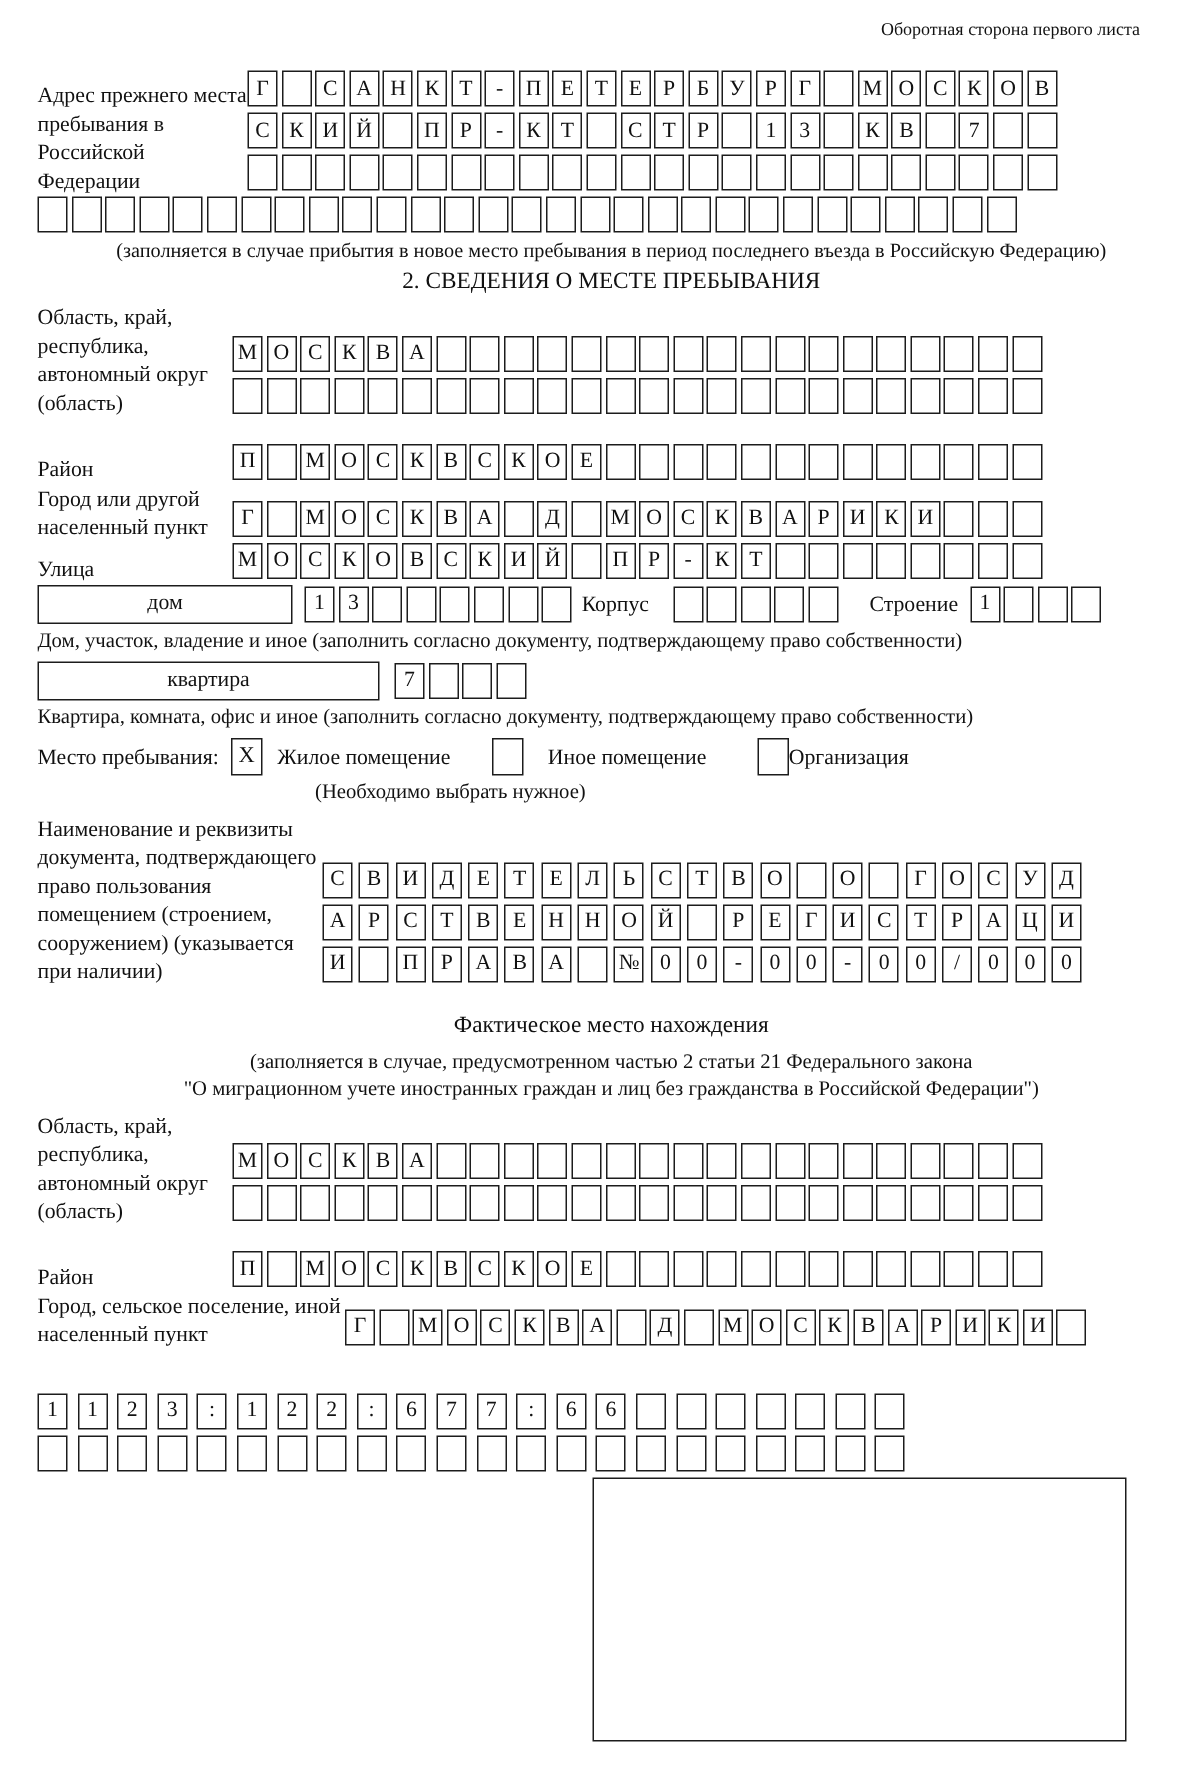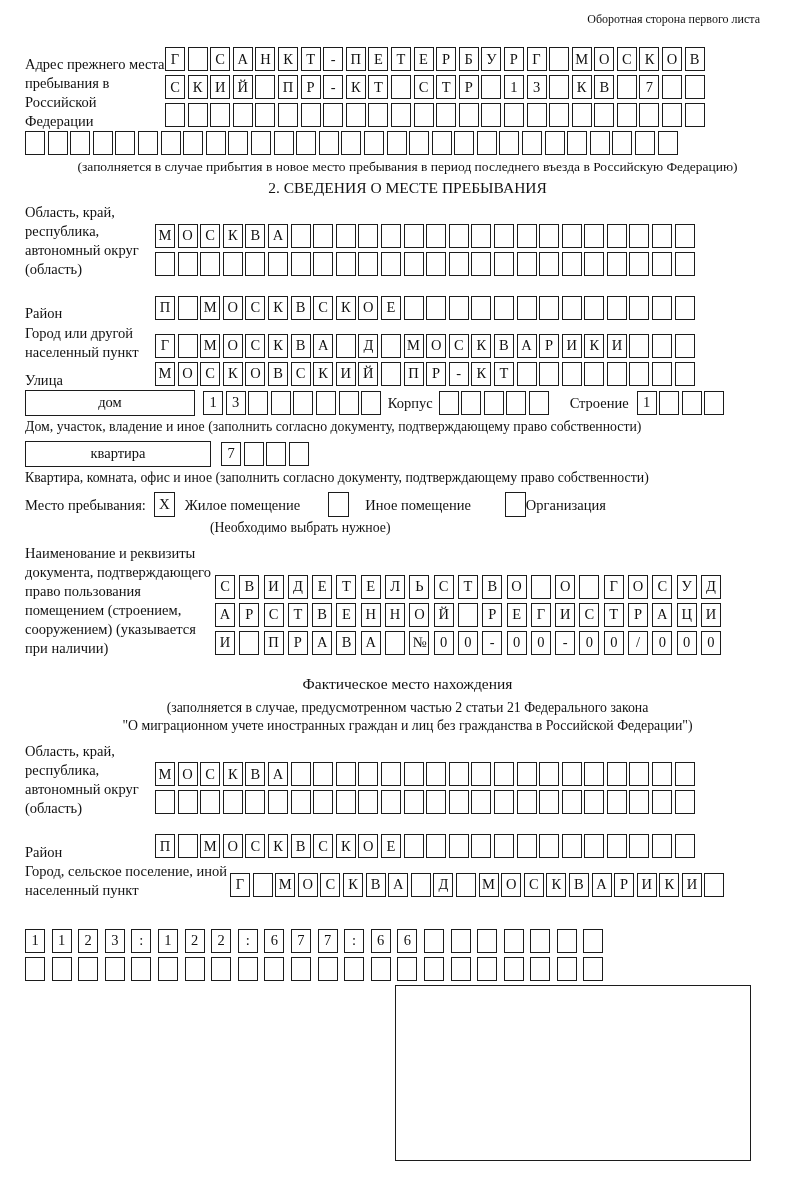--- a/index.html
+++ b/index.html
@@ -361,40 +361,40 @@
   <div class="cellrow" style="margin:0 0 0 8px">
       <span class="cell">1</span>
       <span class="cell">3</span>
       <span class="cell"></span>
       <span class="cell"></span>
       <span class="cell"></span>
       <span class="cell"></span>
       <span class="cell"></span>
       <span class="cell"></span>
     </div>
-  <div class="inline-label" style="margin:0 6px 0 4px">Корпус</div>
+  <div class="inline-label" style="margin:0 16px 0 4px">Корпус</div>
   <div class="cellrow" style="margin:0">
       <span class="cell"></span>
       <span class="cell"></span>
       <span class="cell"></span>
       <span class="cell"></span>
       <span class="cell"></span>
     </div>
   <div class="inline-label" style="margin:0 8px 0 18px">Строение</div>
   <div class="cellrow" style="margin:0">
       <span class="cell">1</span>
       <span class="cell"></span>
       <span class="cell"></span>
       <span class="cell"></span>
     </div>
 </div>
 <div class="caption">Дом, участок, владение и иное (заполнить согласно документу, подтверждающему право собственности)</div>
 
 <div class="flexrow">
-  <div class="widebox" style="width:186px">квартира</div>
+  <div class="widebox" style="width:228px">квартира</div>
   <div class="cellrow" style="margin:0 0 0 10px">
       <span class="cell">7</span>
       <span class="cell"></span>
       <span class="cell"></span>
       <span class="cell"></span>
     </div>
 </div>
 <div class="caption">Квартира, комната, офис и иное (заполнить согласно документу, подтверждающему право собственности)</div>
 
 <div class="flexrow" style="margin-top:4px">

